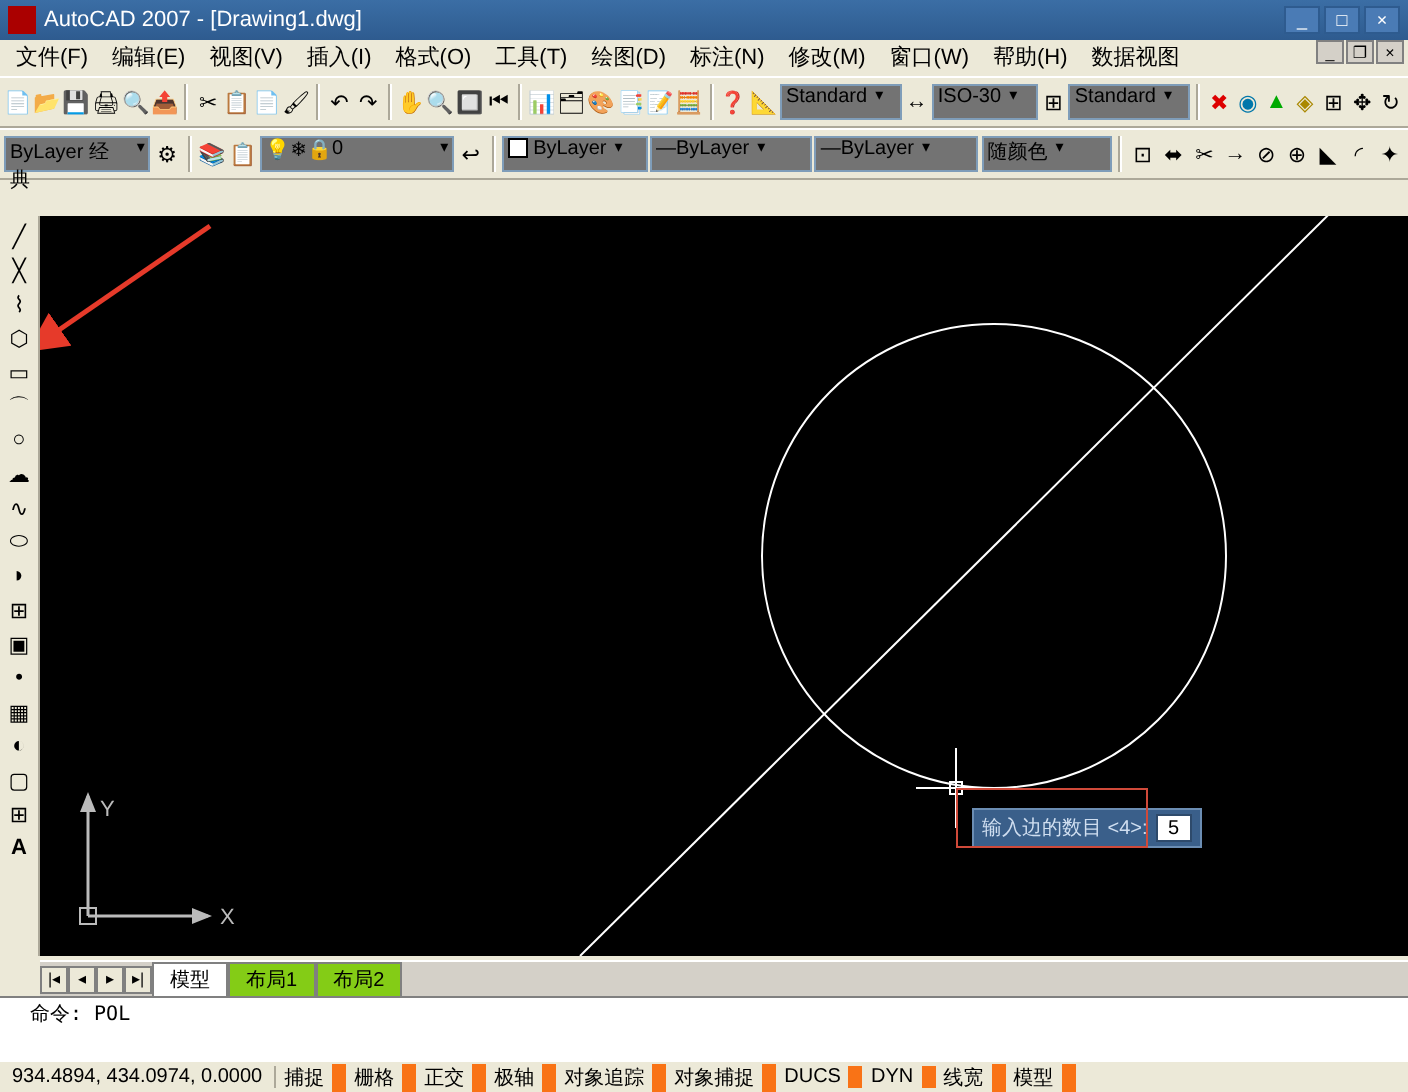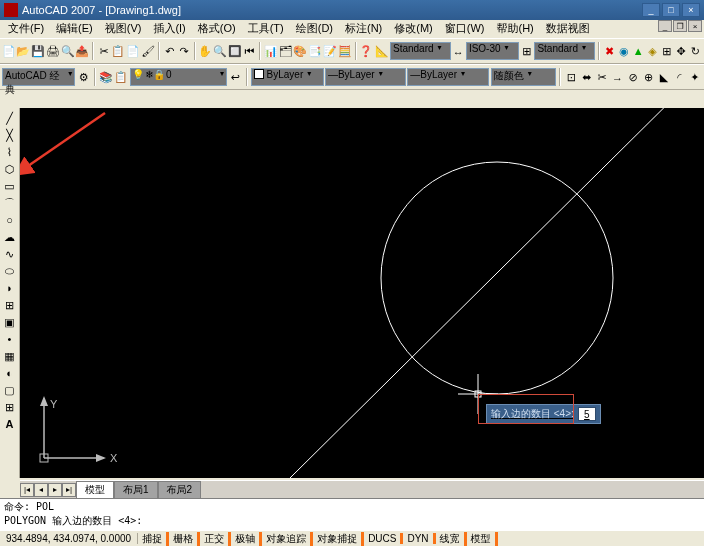--- a/index.html
+++ b/index.html
@@ -22,39 +22,39 @@
 .tool-dropdown .arrow { margin-left: 4px; font-size: 8px; }
 
 .main-area { position: absolute; top: 108px; left: 0; right: 0; bottom: 68px; display: flex; }
 .left-toolbar { width: 20px; background: #ece9d8; border-right: 1px solid #aca899; display: flex; flex-direction: column; align-items: center; gap: 1px; padding-top: 2px; }
 .left-toolbar .tool-btn { width: 16px; height: 16px; }
 .left-toolbar .tool-btn.text-A { font-weight: bold; color: #000; }
 
 .canvas-wrap { flex: 1; position: relative; background: #000; overflow: hidden; }
 .canvas-wrap svg { position: absolute; top: 0; left: 0; width: 100%; height: 100%; }
 
-.dynamic-input { position: absolute; left: 466px; top: 296px; background: #3a5f8a; border: 1px solid #6b8db3; padding: 2px 4px; display: flex; align-items: center; gap: 4px; text-decoration: underline; }
+.dynamic-input { position: absolute; left: 466px; top: 296px; background: #3a5f8a; border: 1px solid #6b8db3; padding: 2px 4px; display: flex; align-items: center; gap: 4px; }
 .dynamic-input .prompt { color: #cfdef0; font-size: 10px; white-space: nowrap; }
 .dynamic-input input { width: 18px; height: 14px; background: #fff; border: 1px solid #2e4a6b; font-size: 10px; text-align: center; }
 .highlight-box { position: absolute; left: 458px; top: 286px; width: 96px; height: 30px; border: 1px solid #d04a3a; pointer-events: none; }
 
 .arrow-annot { position: absolute; left: 560px; top: 240px; pointer-events: none; }
 
 .bottom-tabs { position: absolute; left: 20px; right: 0; bottom: 48px; height: 18px; background: #d4d0c8; display: flex; align-items: center; border-top: 1px solid #fff; }
 .bottom-tabs .tab-nav { display: flex; }
 .bottom-tabs .tab-nav-btn { width: 14px; height: 14px; background: #ece9d8; border: 1px solid #808080; display: flex; align-items: center; justify-content: center; font-size: 8px; cursor: pointer; }
 .bottom-tabs .tab { padding: 1px 8px; background: #fff; border: 1px solid #808080; border-bottom: none; font-size: 10px; cursor: pointer; }
-.bottom-tabs .tab.inactive { background: #a3a3a3; }
-
-.command-line { position: absolute; left: 0; right: 0; bottom: 16px; height: 32px; background: #fff; border-top: 1px solid #808080; padding: 1px 4px; font-size: 10px; font-family: SimSun, monospace; overflow: hidden; }
+.bottom-tabs .tab.inactive { background: #84cc16; }
+
+.command-line { position: absolute; left: 0; right: 0; bottom: 16px; height: 32px; background: #fff; border-top: 1px solid #808080; padding: 1px 15px; font-size: 10px; font-family: SimSun, monospace; overflow: hidden; }
 .command-line .line { white-space: nowrap; }
 
 .status-bar { position: absolute; left: 0; right: 0; bottom: 0; height: 16px; background: #ece9d8; border-top: 1px solid #fff; display: flex; align-items: center; font-size: 10px; }
 .status-bar .coord { padding: 0 6px; border-right: 1px solid #aca899; }
-.status-bar .status-btn { padding: 0 4px; border-right: 3px solid #f97316; cursor: pointer; }
+.status-bar .status-btn { padding: 0 4px; border-right: 7px solid #f97316; cursor: pointer; }
 </style>
 </head>
 <body>
 
 <div class="titlebar">
   <span class="icon"></span>
   <span>AutoCAD 2007 - [Drawing1.dwg]</span>
   <span class="winbtns">
     <span class="winbtn">_</span>
     <span class="winbtn">□</span>
@@ -132,21 +132,21 @@
   <span class="tool-btn" style="color:#07a">◉</span>
   <span class="tool-btn" style="color:#0a0">▲</span>
   <span class="tool-btn" style="color:#a80">◈</span>
   <span class="tool-btn">⊞</span>
   <span class="tool-btn">✥</span>
   <span class="tool-btn">↻</span>
 </div>
 
 <div class="toolbar-row">
   <span class="tool-dropdown" style="width:90px">
-      <span>AutoCAD 经典</span>
+      <span>ByLayer 经典</span>
       <span class="arrow">▾</span>
     </span>
   <span class="tool-btn">⚙</span>
   <span class="tool-sep"></span>
   <span class="tool-btn">📚</span>
   <span class="tool-btn">📋</span>
   <span class="tool-dropdown" style="width:120px">💡❄🔒<span>0</span><span class="arrow" style="margin-left:auto">▾</span></span>
   <span class="tool-btn">↩</span>
   <span class="tool-sep"></span>
   <span class="tool-dropdown" style="width:90px">
@@ -235,21 +235,20 @@
     <span class="tab-nav-btn">▸</span>
     <span class="tab-nav-btn">▸|</span>
   </div>
   <span class="tab">模型</span>
   <span class="tab inactive">布局1</span>
   <span class="tab inactive">布局2</span>
 </div>
 
 <div class="command-line">
   <div class="line">命令: POL</div>
-  <div class="line">POLYGON 输入边的数目 &lt;4&gt;:</div>
 </div>
 
 <div class="status-bar">
   <span class="coord">934.4894, 434.0974, 0.0000</span>
   <span class="status-btn">捕捉</span>
   <span class="status-btn">栅格</span>
   <span class="status-btn">正交</span>
   <span class="status-btn">极轴</span>
   <span class="status-btn">对象追踪</span>
   <span class="status-btn">对象捕捉</span>

